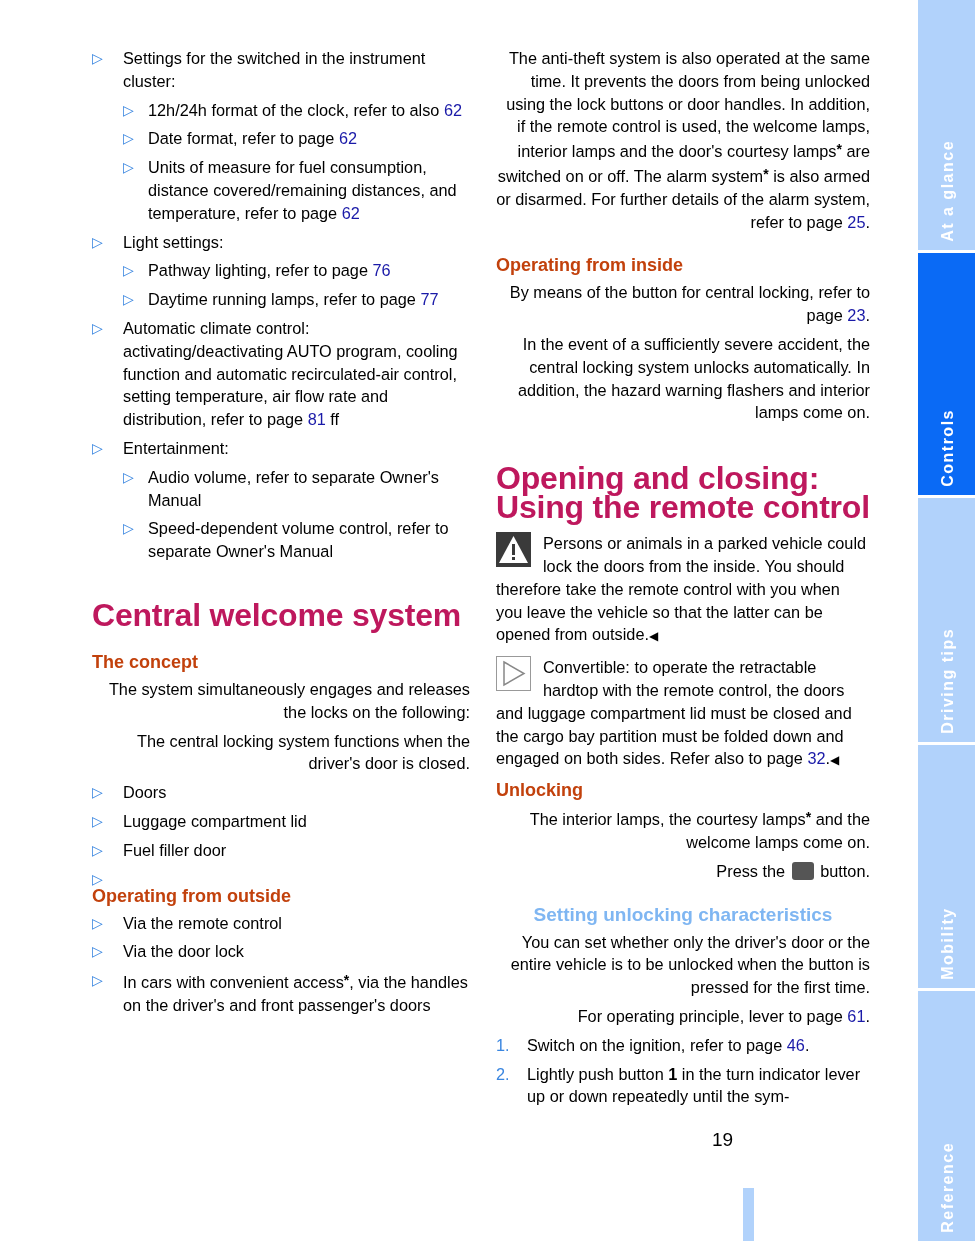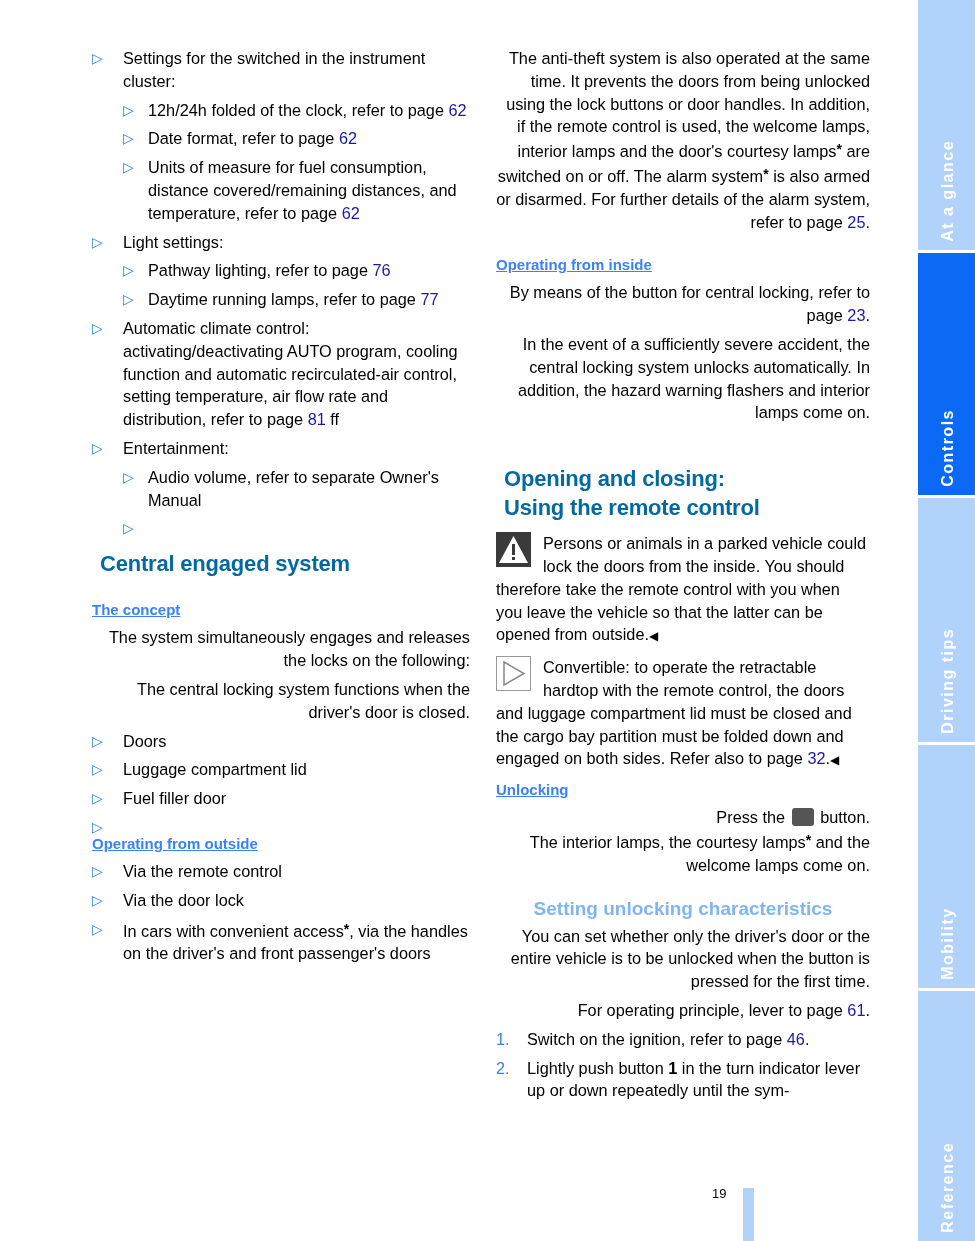--- a/index.html
+++ b/index.html
@@ -6,76 +6,76 @@
   body {
     width: 975px; height: 1241px; position: relative; overflow: hidden;
     background: #ffffff; color: #000;
     font-family: "Liberation Sans", sans-serif; font-size: 16.3px; line-height: 22.8px;
   }
   .col { position: absolute; top: 47px; width: 378px; }
   .col.left { left: 92px; }
   .col.right { left: 496px; width: 374px; }
   p { margin: 0 0 6px 0; text-align: right; }
   .link { color: #1a1aa8; }
-  .h1 { color: #0369a1; font-weight: bold; font-size: 22px; line-height: 29px; margin: 8px; letter-spacing: -0.2px; }
-  .h2 { color: #3b82f6; font-weight: bold; font-size: 15px; line-height: 24px; margin: 0 0 4px 0; text-decoration: underline; }
+  .h1 { color: #be185d; font-weight: bold; font-size: 32px; line-height: 29px; margin: 0; letter-spacing: -0.2px; }
+  .h2 { color: #c2410c; font-weight: bold; font-size: 18px; line-height: 24px; margin: 0 0 4px 0; }
   .h3 { color: #7fb6f2; font-weight: bold; font-size: 19px; line-height: 24px; margin: 0 0 4px 0; }
   ul.tri { list-style: none; margin: 0; padding: 0; }
   ul.tri li { position: relative; padding-left: 31px; margin-bottom: 6px; }
   ul.tri li > .bullet { position: absolute; left: 0; top: 0; color: #3a86e0; font-size: 14px; }
   ul.tri.sub { margin-top: 6px; }
   ul.tri.sub li { padding-left: 25px; }
   ol.num { list-style: none; margin: 0; padding: 0; }
   ol.num li { position: relative; padding-left: 31px; margin-bottom: 6px; }
   ol.num li > .n { position: absolute; left: 0; top: 0; color: #3a86e0; }
   .note { position: relative; margin-bottom: 6px; }
   .note .ico { float: left; width: 35px; height: 35px; margin: 0 12px 0 0; }
   .sidebar { position: absolute; left: 918px; top: 0; width: 57px; height: 1241px; }
   .tab { position: absolute; left: 0; width: 57px; background: #b1d2fb; }
   .tab .lbl {
     position: absolute; left: 50%; bottom: 8px;
     transform-origin: left bottom; transform: rotate(-90deg) translateY(100%);
     white-space: nowrap; color: #fff; font-weight: bold; font-size: 16px; letter-spacing: 1.5px;
     margin-left: -10px;
   }
   .tab.active { background: #0a6af5; }
-  .pagenum { position: absolute; left: 712px; top: 1183px; font-size: 13px; }
+  .pagenum { position: absolute; left: 712px; top: 1129px; font-size: 19px; }
   .pagebar { position: absolute; left: 743px; top: 1188px; width: 11px; height: 53px; background: #b1d2fb; }
   .btn-icon { display: inline-block; width: 22px; height: 18px; vertical-align: -3px; background: #555; border-radius: 3px; margin: 0 2px; }
   .star { font-weight: bold; font-size: 14px; vertical-align: 3px; }
   .endmark { font-size: 12px; }
 </style>
 </head>
 <body>
 
 <div class="col left">
   <ul class="tri">
     <li><span class="bullet">▷</span><span>Settings for the switched in the instrument cluster:</span>
       <ul class="tri sub">
-        <li><span class="bullet">▷</span><span>12h/24h folded of the clock, refer to page </span><span class="link">62</span></li>
+        <li><span class="bullet">▷</span><span>12h/24h format of the clock, refer to also </span><span class="link">62</span></li>
         <li><span class="bullet">▷</span><span>Date format, refer to page </span><span class="link">62</span></li>
         <li><span class="bullet">▷</span><span>Units of measure for fuel consumption, distance covered/remaining distances, and temperature, refer to page </span><span class="link">62</span></li>
       </ul>
     </li>
     <li><span class="bullet">▷</span><span>Light settings:</span>
       <ul class="tri sub">
         <li><span class="bullet">▷</span><span>Pathway lighting, refer to page </span><span class="link">76</span></li>
         <li><span class="bullet">▷</span><span>Daytime running lamps, refer to page </span><span class="link">77</span></li>
       </ul>
     </li>
     <li><span class="bullet">▷</span><span>Automatic climate control: activating/deactivating AUTO program, cooling function and automatic recirculated-air control, setting temperature, air flow rate and distribution, refer to page </span><span class="link">81</span><span> ff</span></li>
     <li><span class="bullet">▷</span><span>Entertainment:</span>
       <ul class="tri sub">
         <li><span class="bullet">▷</span><span>Audio volume, refer to separate Owner's Manual</span></li>
-        <li><span class="bullet">▷</span></li>
+        <li><span class="bullet">▷</span><span>Speed-dependent volume control, refer to separate Owner's Manual</span></li>
       </ul>
     </li>
   </ul>
 
-  <div class="h1" style="margin-top:38px;">Central engaged system</div>
+  <div class="h1" style="margin-top:38px;">Central welcome system</div>
   <div class="h2" style="margin-top:20px;">The concept</div>
   <p>The system simultaneously engages and releases the locks on the following:</p>
   <p>The central locking system functions when the driver's door is closed.</p>
   <ul class="tri">
     <li><span class="bullet">▷</span><span>Doors</span></li>
     <li><span class="bullet">▷</span><span>Luggage compartment lid</span></li>
     <li><span class="bullet">▷</span><span>Fuel filler door</span></li>
     <li><span class="bullet">▷</span></li>
   </ul>
 
@@ -111,22 +111,22 @@
 
   <div class="note" style="margin-top:8px;">
     <svg class="ico" viewBox="0 0 35 35">
       <rect x="0.5" y="0.5" width="34" height="34" fill="#fff" stroke="#999"></rect>
       <polygon points="8,6 28,17.5 8,29" fill="none" stroke="#888" stroke-width="1.5"></polygon>
     </svg>
     <span>Convertible: to operate the retractable hardtop with the remote control, the doors and luggage compartment lid must be closed and the cargo bay partition must be folded down and engaged on both sides. Refer also to page </span><span class="link">32</span>.<span class="endmark">◀</span>
   </div>
 
   <div class="h2" style="">Unlocking</div>
+  <p><span>The interior lamps, the courtesy lamps</span><span class="star">*</span><span> and the welcome lamps come on.</span></p>
   <p style="margin-bottom:0"><span>Press the </span><span class="btn-icon"></span><span> button.</span></p>
-  <p><span>The interior lamps, the courtesy lamps</span><span class="star">*</span><span> and the welcome lamps come on.</span></p>
 
   <div class="h3" style="margin-top:20px;text-align:center;">Setting unlocking characteristics</div>
   <p>You can set whether only the driver's door or the entire vehicle is to be unlocked when the button is pressed for the first time.</p>
   <p><span>For operating principle, lever to page </span><span class="link">61</span>.</p>
   <ol class="num">
     <li><span class="n">1.</span><span>Switch on the ignition, refer to page </span><span class="link">46</span><span>.</span></li>
     <li><span class="n">2.</span><span>Lightly push button </span><b>1</b><span> in the turn indicator lever up or down repeatedly until the sym-</span></li>
   </ol>
 </div>
 

